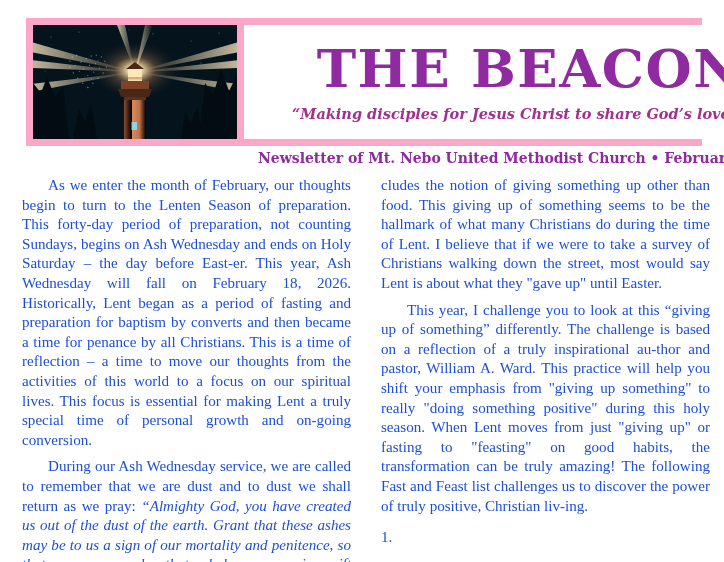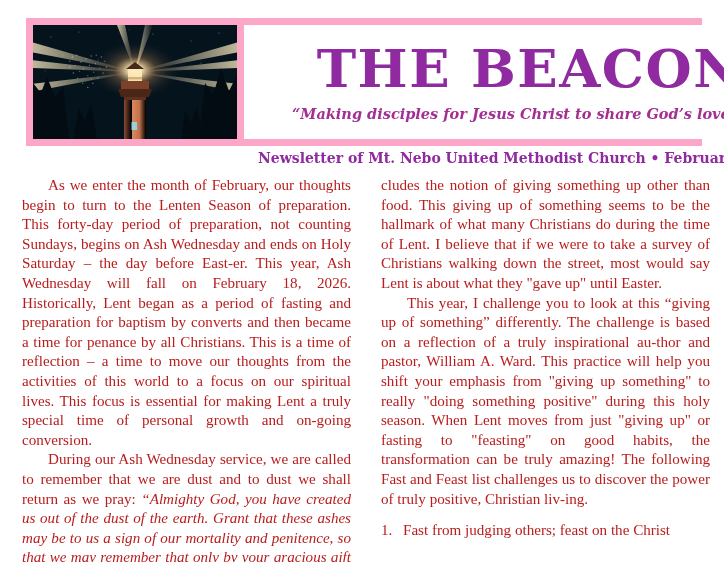--- a/index.html
+++ b/index.html
@@ -115,25 +115,25 @@
   }
   .col-left { margin-right: 30px; }
 
   .col p {
     margin: 0;
     text-align: justify;
     text-justify: inter-word;
     font-family: "Liberation Serif", serif;
     font-size: 15.1px;
     line-height: 19.6px;
-    color: #b91c1c;
+    color: #1d4ed8;
     hyphens: manual;
   }
   .col p.indent { text-indent: 26px; }
-  .col p.gap { margin-top: 0px; }
+  .col p.gap { margin-top: 7px; }
 
   .italic { font-style: italic; }
 
   .listitem {
     margin-top: 12px !important;
     text-indent: 0 !important;
     padding-left: 22px;
     position: relative;
   }
   .listitem .num {
@@ -268,17 +268,17 @@
   <div class="columns">
 
     <div class="col col-left">
       <p class="indent">As we enter the month of February, our thoughts begin to turn to the Lenten Season of preparation. This forty-day period of preparation, not counting Sundays, begins on Ash Wednesday and ends on Holy Saturday – the day before East-er. This year, Ash Wednesday will fall on February 18, 2026.  Historically, Lent began as a period of fasting and preparation for baptism by converts and then became a time for penance by all Christians. This is a time of reflection – a time to move our thoughts from the activities of this world to a focus on our spiritual lives. This focus is essential for making Lent a truly special time of personal growth and on-going conversion.</p>
       <p class="indent gap"><span>During our Ash Wednesday service, we are called to remember that we are dust and to dust we shall return as we pray: </span><span class="italic">“Almighty God, you have created us out of the dust of the earth. Grant that these ashes may be to us a sign of our mortality and penitence, so that we may remember that only by your gracious gift are we given everlasting life;</span></p>
     </div>
 
     <div class="col col-right">
       <p>cludes the notion of giving something up other than food. This giving up of something seems to be the hallmark of what many Christians do during the time of Lent. I believe that if we were to take a survey of Christians walking down the street, most would say Lent is about what they "gave up" until Easter.</p>
       <p class="indent gap">This year, I challenge you to look at this “giving up of something” differently. The challenge is based on a reflection of a truly inspirational au-thor and pastor, William A. Ward. This practice will help you shift your emphasis from "giving up something" to really "doing something positive" during this holy season. When Lent moves from just "giving up" or fasting to "feasting" on good habits, the transformation can be truly amazing! The following Fast and Feast list challenges us to discover the power of truly positive, Christian liv-ing.</p>
-      <p class="listitem"><span class="num">1.</span><span>Fast from judging others; feast on the Christ</span></p>
+      <p class="listitem"><span class="num">1.</span></p>
     </div>
 
   </div>
 </div>
 
 </body></html>

